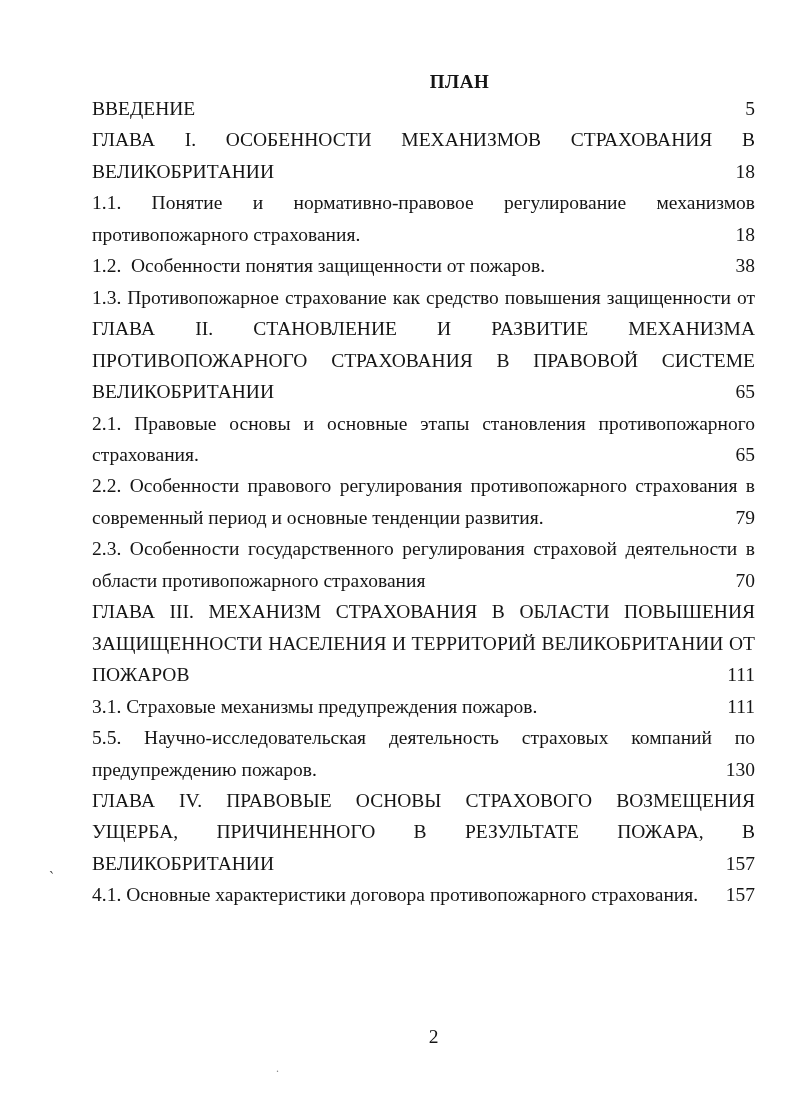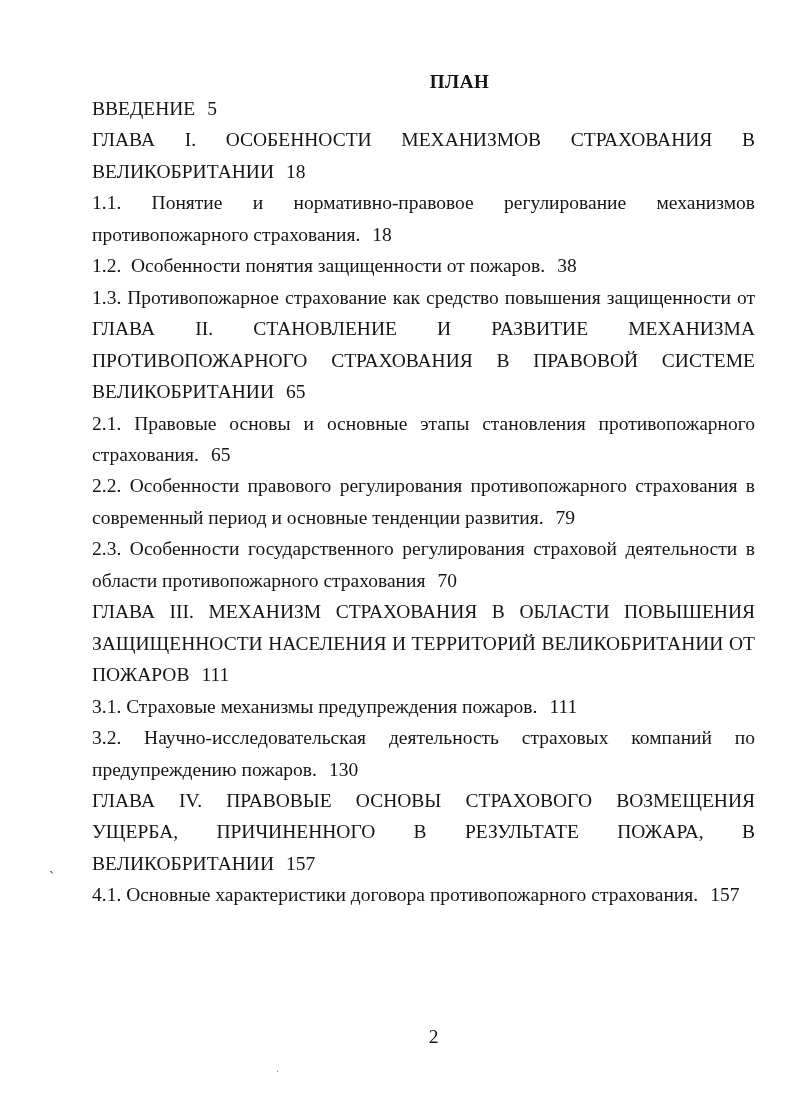--- a/index.html
+++ b/index.html
@@ -23,21 +23,21 @@
   }
   .row{
     font-size:19.5px;line-height:31.45px;
   }
   .row.just{
     text-align:justify;
     text-align-last:justify;
     -moz-text-align-last:justify;
   }
   .row.end{
-    display:flex;justify-content:flex-start;align-items:baseline;
+    display:flex;justify-content:space-between;align-items:baseline;
   }
   .row.end .t{white-space:pre-wrap;}
   .row.end .p{padding-left:12px;}
   .footer-pageno{
     position:absolute;top:1026px;left:92px;width:663px;
     text-align:center;font-size:19.5px;
     transform:translateX(10px);
   }
   .margin-tick{
     position:absolute;left:48px;top:868px;
@@ -98,21 +98,21 @@
     <div class="row just"><span class="t">ГЛАВА III. МЕХАНИЗМ СТРАХОВАНИЯ В ОБЛАСТИ ПОВЫШЕНИЯ</span></div>
     <div class="row just"><span class="t">ЗАЩИЩЕННОСТИ НАСЕЛЕНИЯ И ТЕРРИТОРИЙ ВЕЛИКОБРИТАНИИ ОТ</span></div>
     <div class="row end">
       <span class="t">ПОЖАРОВ</span>
       <span class="p">111</span>
     </div>
     <div class="row end">
       <span class="t">3.1. Страховые механизмы предупреждения пожаров.</span>
       <span class="p">111</span>
     </div>
-    <div class="row just"><span class="t">3.2. Научно-исследовательская деятельность страховых компаний по</span></div>
+    <div class="row just"><span class="t">5.5. Научно-исследовательская деятельность страховых компаний по</span></div>
     <div class="row end">
       <span class="t">предупреждению пожаров.</span>
       <span class="p">130</span>
     </div>
     <div class="row just"><span class="t">ГЛАВА IV. ПРАВОВЫЕ ОСНОВЫ СТРАХОВОГО ВОЗМЕЩЕНИЯ</span></div>
     <div class="row just"><span class="t">УЩЕРБА, ПРИЧИНЕННОГО В РЕЗУЛЬТАТЕ ПОЖАРА, В</span></div>
     <div class="row end">
       <span class="t">ВЕЛИКОБРИТАНИИ</span>
       <span class="p">157</span>
     </div>

